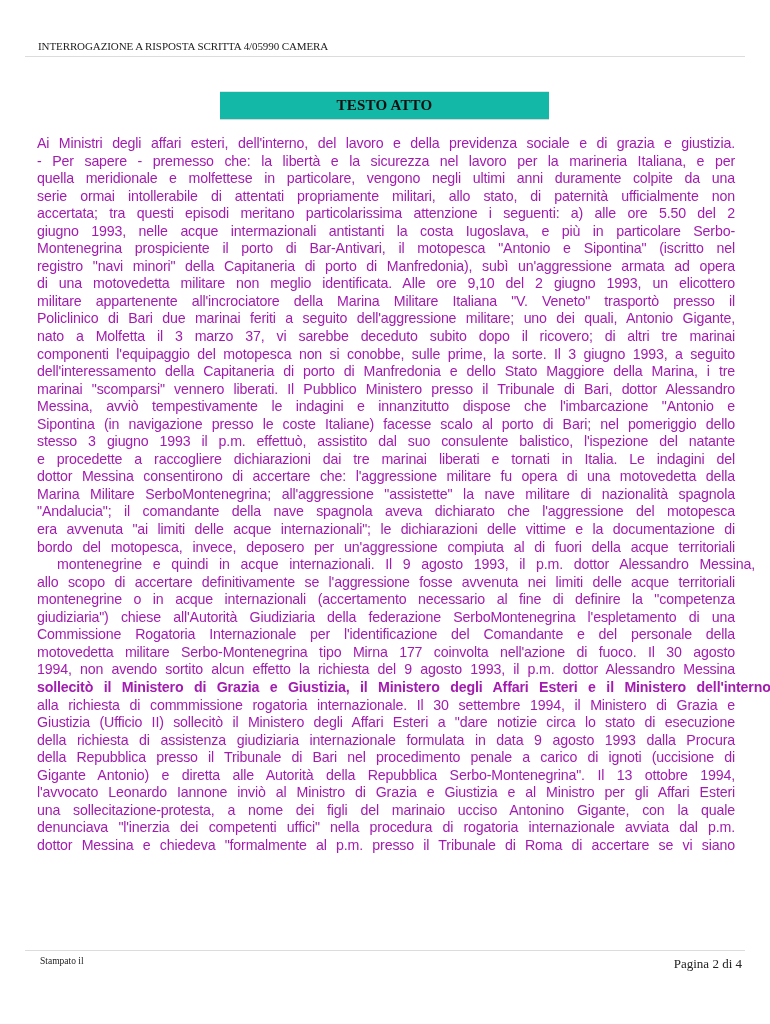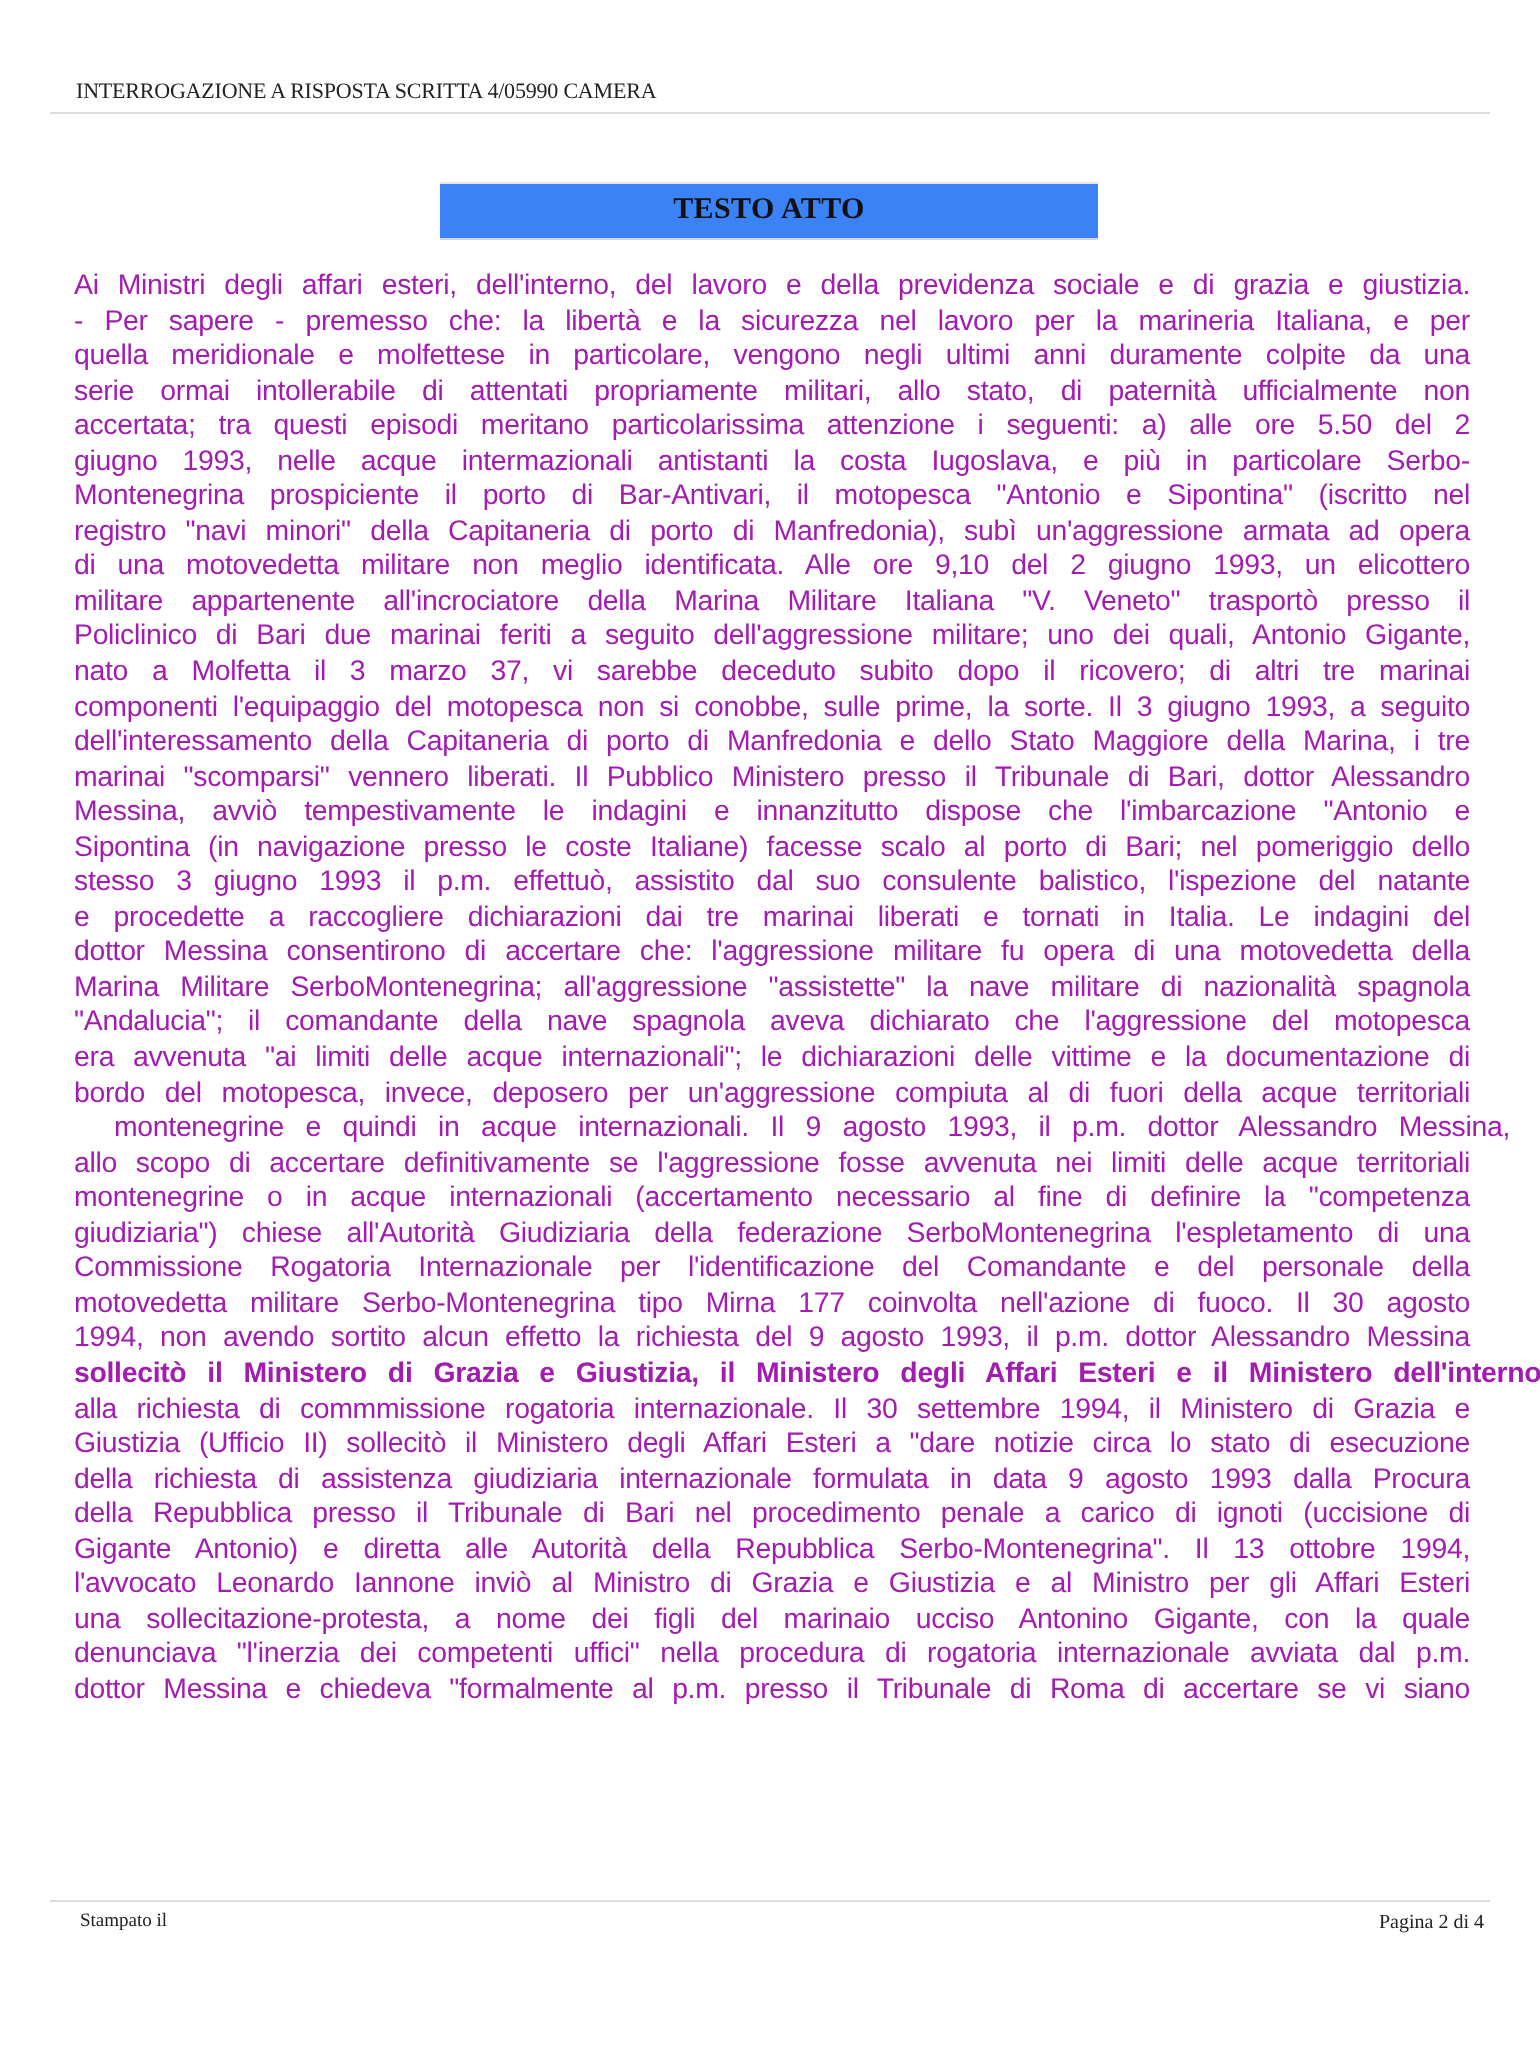--- a/index.html
+++ b/index.html
@@ -7,21 +7,21 @@
   .header {
     position: absolute; left: 38px; top: 40px; width: 696px;
     font-family: "Liberation Serif", serif; font-size: 11px; color: #222;
     letter-spacing: -0.1px;
   }
   .header-rule {
     position: absolute; left: 25px; top: 56px; width: 720px; height: 1px; background: #dcdcdc;
   }
   .title-box {
     position: absolute; left: 220px; top: 91px; width: 329px; height: 27px;
-    background: #3b82f6; border-bottom: 1px solid #d6d6d6; border-top: 1px solid #e4e4e4;
+    background: #14b8a6; border-bottom: 1px solid #d6d6d6; border-top: 1px solid #e4e4e4;
     display: flex; align-items: center; justify-content: center;
   }
   .title-box span {
     font-family: "Liberation Serif", serif; font-weight: bold; font-size: 15px; color: #111;
     letter-spacing: 0.2px;
   }
   .body-text {
     position: absolute; left: 37px; top: 135px; width: 698px;
     font-family: "Liberation Sans", sans-serif; font-size: 14.2px; line-height: 17.55px;
     color: #a21caf; text-align: justify; letter-spacing: -0.15px;
@@ -29,21 +29,21 @@
   .body-text .line { display: block; text-align: justify; text-align-last: justify; white-space: nowrap; overflow: visible; }
   .footer-rule {
     position: absolute; left: 25px; top: 950px; width: 720px; height: 1px; background: #dcdcdc;
   }
   .footer-left {
     position: absolute; left: 40px; top: 956px;
     font-family: "Liberation Serif", serif; font-size: 9.5px; color: #222;
   }
   .footer-right {
     position: absolute; right: 28px; top: 956px;
-    font-family: "Liberation Serif", serif; font-size: 10px; color: #222;
+    font-family: "Liberation Serif", serif; font-size: 13px; color: #222;
   }
 </style>
 </head>
 <body>
 
 <div class="header">INTERROGAZIONE A RISPOSTA SCRITTA 4/05990 CAMERA</div>
 <div class="header-rule"></div>
 
 <div class="title-box">
   <span>TESTO ATTO</span>

